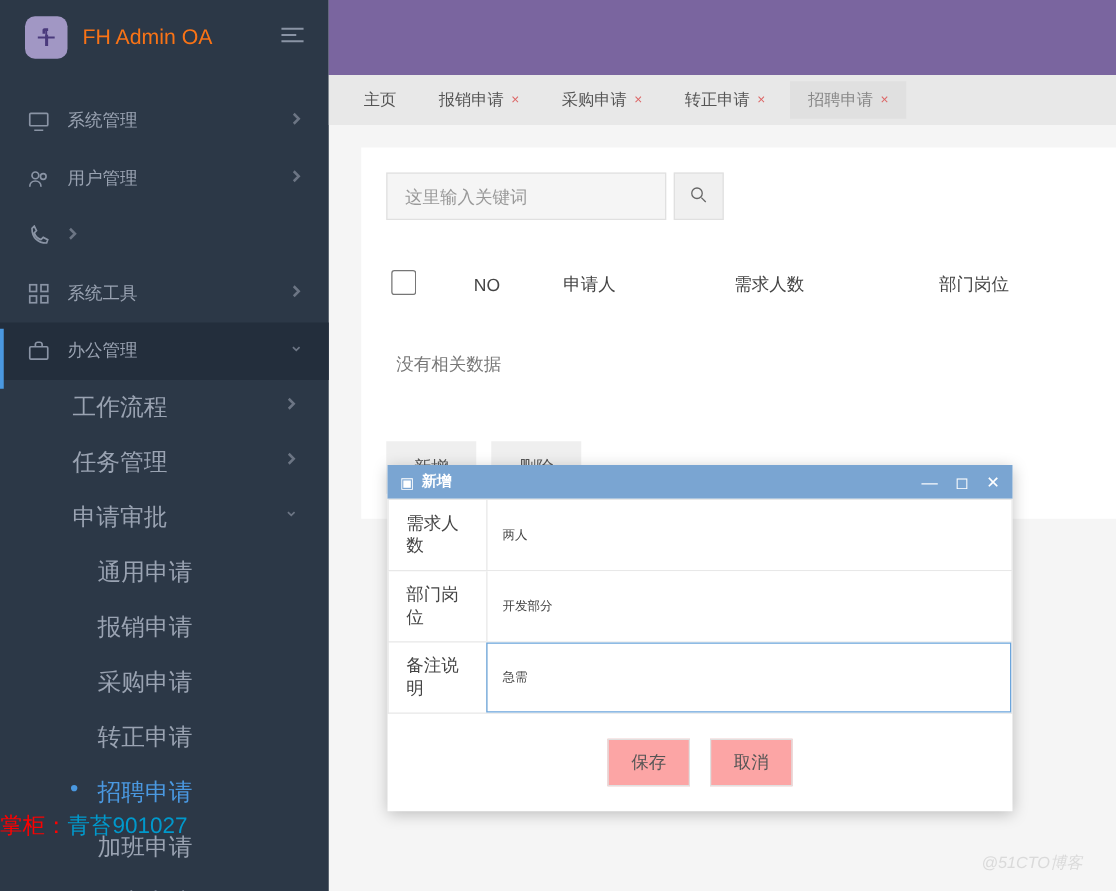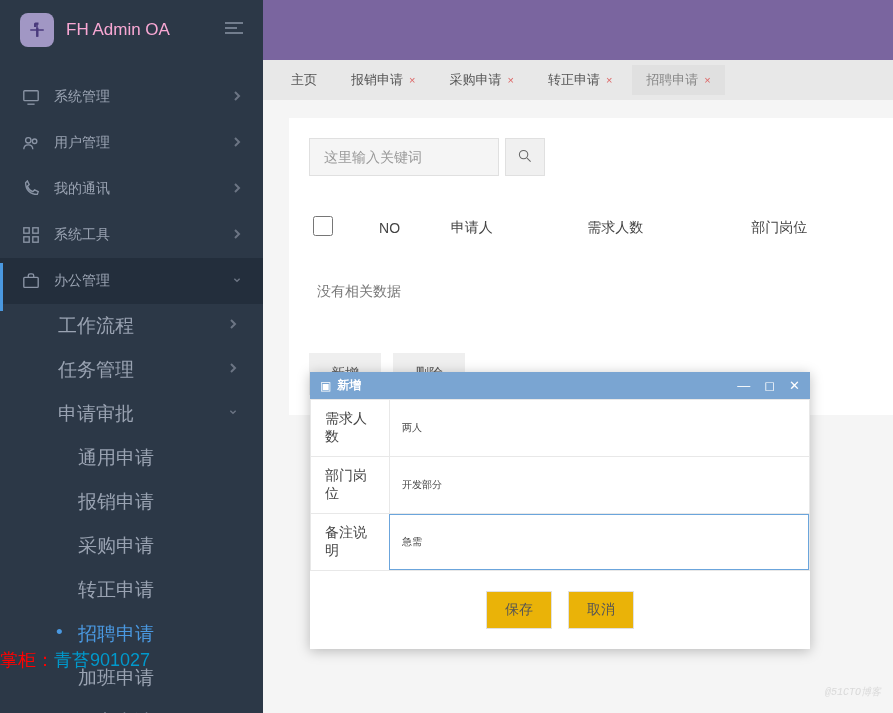--- a/index.html
+++ b/index.html
@@ -4,26 +4,26 @@
   <style>
     * { margin: 0; padding: 0; box-sizing: border-box; }
     body { font-family: "Microsoft YaHei", Arial, sans-serif; background: #f5f5f5; width: 893px; height: 713px; overflow: hidden; position: relative; }
     
     .sidebar { width: 263px; height: 100%; background: #2c3847; float: left; position: relative; }
     .sidebar-active-indicator { position: absolute; left: 0; top: 263px; width: 3px; height: 48px; background: #4a98e0; }
     
     .brand { display: flex; align-items: center; padding: 16px 20px; height: 60px; }
     .brand-logo { width: 34px; height: 34px; border-radius: 8px; background: #a197c4; display: flex; align-items: center; justify-content: center; margin-right: 12px; }
     .brand-logo svg { width: 18px; height: 18px; fill: #4a3a7c; }
-    .brand-title { color: #f9a8d4; font-size: 17px; font-weight: 500; }
+    .brand-title { color: #f97316; font-size: 17px; font-weight: 500; }
     .hamburger { margin-left: auto; cursor: pointer; }
     .hamburger svg { width: 18px; height: 14px; stroke: #8a94a5; }
     
     .sidebar-menu { list-style: none; margin-top: 14px; }
-    .sidebar-item { display: flex; align-items: center; padding: 14px 22px; color: #9aa3b2; cursor: pointer; font-size: 14px; }
+    .sidebar-item { display: flex; align-items: flex-end; padding: 14px 22px; color: #9aa3b2; cursor: pointer; font-size: 14px; font-family: Liberation Mono, monospace; }
     .sidebar-item-active { background: #232e3c; }
     .sidebar-item-icon { width: 18px; height: 18px; margin-right: 14px; display: flex; align-items: center; justify-content: center; }
     .sidebar-item-icon svg { stroke: #8a94a5; fill: none; stroke-width: 1.5; }
     .sidebar-item-label { flex: 1; }
     .chevron-icon svg { width: 8px; height: 12px; stroke: #6c7584; fill: none; stroke-width: 2; }
     
     .submenu { list-style: none; }
     .submenu-item { padding: 9px 22px 9px 58px; color: #9aa3b2; font-size: 19px; cursor: pointer; position: relative; }
     .submenu-item-arrow { position: absolute; right: 26px; }
     .submenu-deep { padding-left: 78px; position: relative; }
@@ -33,21 +33,21 @@
     .main { margin-left: 263px; height: 100%; position: relative; }
     .topbar { height: 60px; background: #7a659f; }
     
     .tabs { background: #e8e8e8; padding: 0 14px; display: flex; align-items: center; height: 40px; gap: 6px; }
     .tab { padding: 6px 14px; font-size: 13px; color: #555; cursor: pointer; position: relative; display: flex; align-items: center; }
     .tab.active { background: #e0e0e0; color: #888; }
     .tab-close { margin-left: 6px; color: #d66; font-size: 11px; cursor: pointer; font-family: Arial; }
     
     .content-panel { margin: 18px 0 0 26px; background: #fff; padding: 20px; position: relative; }
     .search-bar { display: flex; gap: 6px; margin-bottom: 30px; }
-    .search-input { border: 1px solid #e0e0e0; background: #f5f5f5; padding: 10px 14px; font-size: 14px; width: 190px; color: #666; }
+    .search-input { border: 1px solid #e0e0e0; background: #f5f5f5; padding: 10px 14px; font-size: 14px; width: 224px; color: #666; }
     .search-input::placeholder { color: #999; }
     .search-btn { background: #f0f0f0; border: 1px solid #e0e0e0; padding: 0 12px; cursor: pointer; }
     .search-btn svg { width: 14px; height: 14px; stroke: #666; fill: none; }
     
     .table-header { display: flex; align-items: center; padding: 10px 4px; color: #444; font-size: 14px; font-weight: 500; gap: 19px; }
     .col-check { width: 52px; }
     .col-check input { width: 20px; height: 20px; }
     .col-no { width: 58px; }
     .col-applicant { width: 130px; }
     .col-demand { width: 160px; }
@@ -65,23 +65,23 @@
     .dialog-control { cursor: pointer; color: #fff; font-size: 13px; }
     
     .dialog-body { padding: 0; }
     .form-row { display: flex; border: 1px solid #e8e8e8; margin: 0; }
     .form-row + .form-row { border-top: none; }
     .form-label { width: 78px; padding: 10px 14px; font-size: 14px; color: #444; align-items: center; display: flex; }
     .form-input { flex: 1; border: none; border-left: 1px solid #e8e8e8; padding: 10px 12px; font-size: 10px; color: #444; outline: none; }
     .form-input.focused { outline: 1px solid #6ba5dc; outline-offset: -1px; }
     
     .dialog-footer { display: flex; justify-content: center; gap: 16px; padding: 20px; }
-    .dialog-btn { background: #eab308; border: 1px solid #e0e0e0; padding: 9px 18px; font-size: 14px; color: #555; cursor: pointer; }
-    
-    .watermark { position: absolute; bottom: 14px; right: 12px; color: rgba(200,200,200,0.6); font-size: 10px; font-style: italic; font-family: Liberation Mono, monospace; }
+    .dialog-btn { background: #fca5a5; border: 1px solid #e0e0e0; padding: 9px 18px; font-size: 14px; color: #555; cursor: pointer; }
+    
+    .watermark { position: absolute; bottom: 14px; right: 27px; color: rgba(200,200,200,0.6); font-size: 13px; font-style: italic; }
     .red-label { position: absolute; left: 0; top: 648px; color: #ff0000; font-size: 18px; font-weight: 500; z-index: 100; }
     .red-alt { color: #0099cc; }
   </style>
 </head>
 <body>
 
 <div class="sidebar">
   <div class="sidebar-active-indicator"></div>
 
   <div class="brand">
@@ -126,21 +126,20 @@
       <span class="chevron-icon"><svg viewBox="0 0 8 12">
             <polyline points="2,2 6,6 2,10"></polyline>
           </svg></span>
     </li>
     <li class="sidebar-item">
       <span class="sidebar-item-icon">
           <svg viewBox="0 0 20 20" width="18" height="18">
             <path d="M4 3c0 8 5 13 13 13l1-3-4-2-2 2c-3-1-5-3-6-6l2-2-2-4z"></path>
           </svg>
         </span>
-      <span class="sidebar-item-label">我的通讯</span>
       <span class="chevron-icon"><svg viewBox="0 0 8 12">
             <polyline points="2,2 6,6 2,10"></polyline>
           </svg></span>
     </li>
     <li class="sidebar-item">
       <span class="sidebar-item-icon">
           <svg viewBox="0 0 20 20" width="18" height="18">
             <rect x="2" y="2" width="6" height="6"></rect>
             <rect x="12" y="2" width="6" height="6"></rect>
             <rect x="2" y="12" width="6" height="6"></rect>

